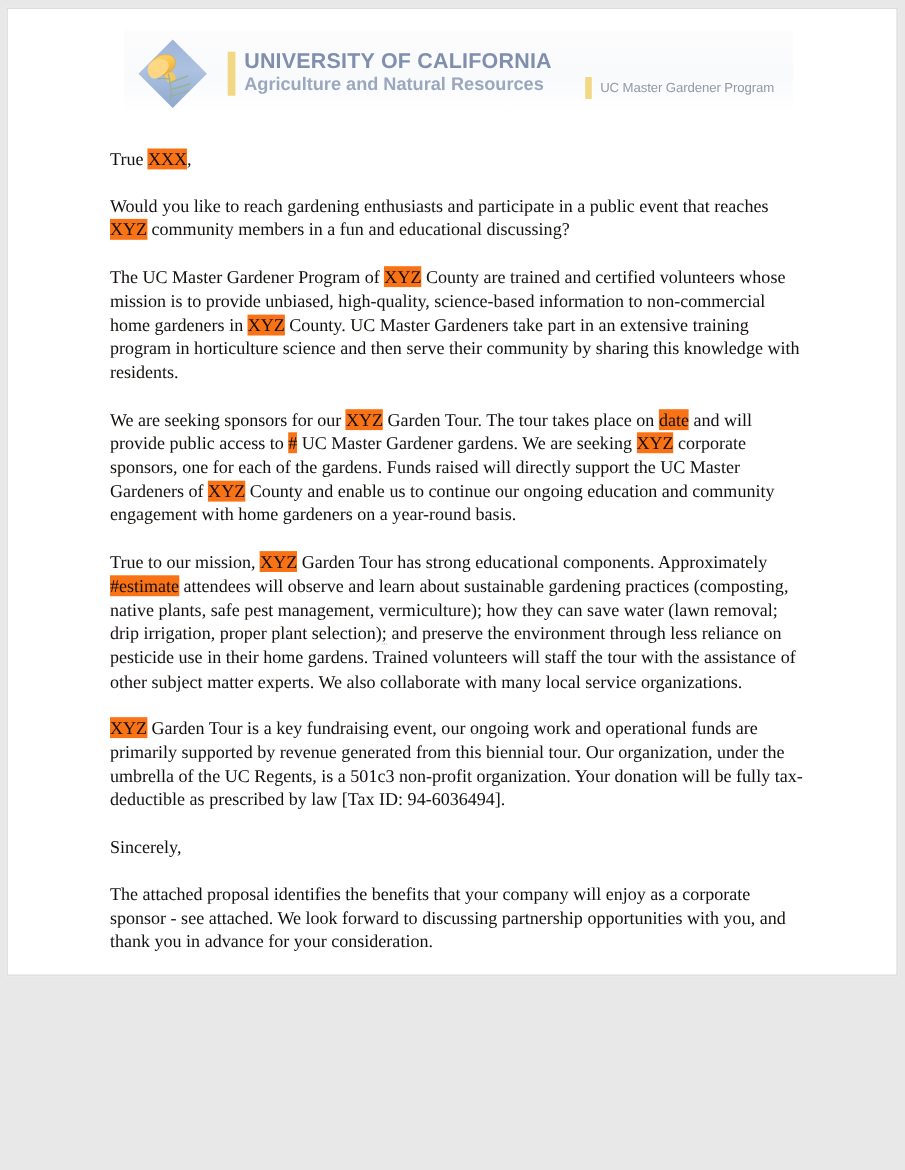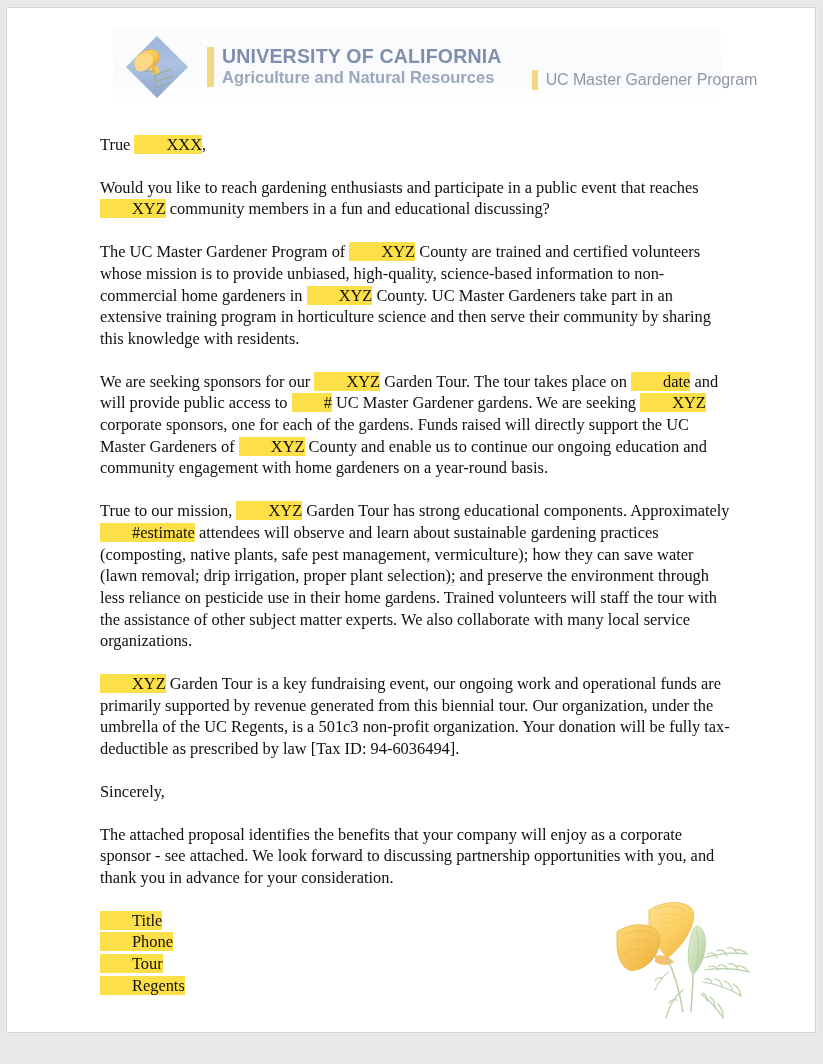--- a/index.html
+++ b/index.html
@@ -15,21 +15,21 @@
     overflow: hidden;
     font-family: "Liberation Serif", "DejaVu Serif", serif;
   }
 
   
   #page-shell {
     position: absolute;
     left: 6px;
     top: 7px;
     width: 810px;
-    height: 1026px;
+    height: 880px;
     background: #ffffff;
     border: 1px solid #d4d4d4;
     box-shadow: 0 0 0 1px #ededed;
     overflow: hidden;
   }
 
   
   .letterhead {
     position: absolute;
     left: 106px;
@@ -84,21 +84,21 @@
   }
   .lh-program-block {
     display: flex;
     align-items: center;
     margin-left: 30px;
     align-self: flex-end;
     margin-bottom: 16px;
   }
   .lh-program {
     font-family: "Liberation Sans", "DejaVu Sans", sans-serif;
-    font-size: 16px;
+    font-size: 12px;
     color: #9099a3;
     white-space: nowrap;
     letter-spacing: -0.1px;
   }
 
   
   .letter-body {
     position: absolute;
     left: 93px;
     top: 126px;
@@ -106,23 +106,22 @@
     font-size: 16.4px;
     line-height: 21.7px;
     color: #120f0d;
     text-align: left;
   }
   .letter-body p {
     margin: 0 0 21px 0;
   }
 
   .hl {
-    background: #fde047;
+    background: #f97316;
     color: #120f0d;
-    padding-left: 32px;
   }
 
   .sig-block {
     margin-top: 3px;
     line-height: 21.7px;
   }
   .sig-block div { width: fit-content; }
 
   .squig {
     border-bottom: 1px dotted #b9b2c6;

